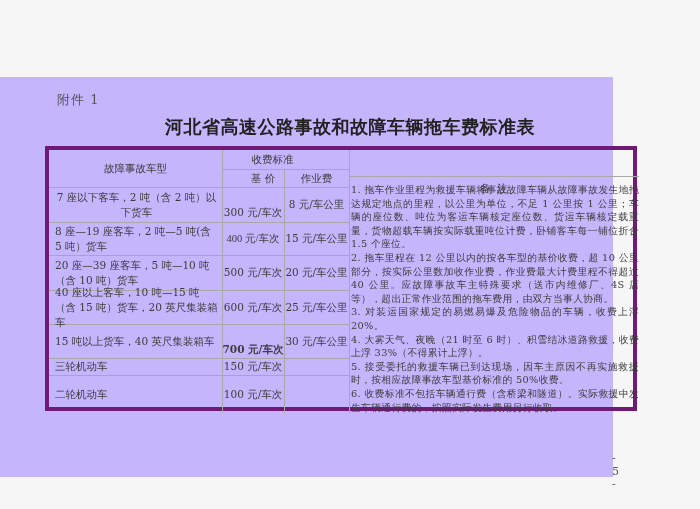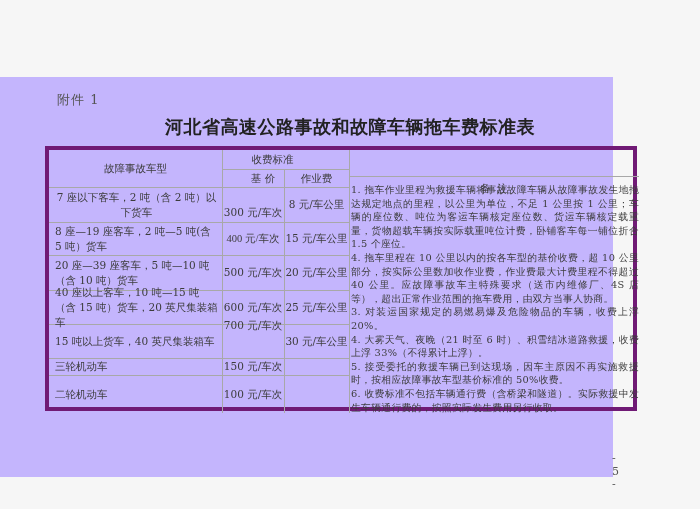--- a/index.html
+++ b/index.html
@@ -86,34 +86,34 @@
 
     <div class="cell left" style="left:0; top:105px; width:173px; height:35px;">20 座—39 座客车，5 吨—10 吨（含 10 吨）货车</div>
     <div class="cell center" style="left:173px; top:105px; width:62px; height:35px;">500 元/车次</div>
     <div class="cell center" style="left:235px; top:105px; width:65px; height:35px;">20 元/车公里</div>
 
     <div class="cell left" style="left:0; top:140px; width:173px; height:34px;">40 座以上客车，10 吨—15 吨（含 15 吨）货车，20 英尺集装箱车</div>
     <div class="cell center" style="left:173px; top:140px; width:62px; height:34px;">600 元/车次</div>
     <div class="cell center" style="left:235px; top:140px; width:65px; height:34px;">25 元/车公里</div>
 
     <div class="cell left" style="left:0; top:174px; width:173px; height:34px;">15 吨以上货车，40 英尺集装箱车</div>
-    <div class="cell center" style="left:173px; top:158px; width:62px; height:34px;">700 元/车次</div>
+    <div class="cell center" style="left:173px; top:182px; width:62px; height:34px;font-weight:bold;">700 元/车次</div>
     <div class="cell center" style="left:235px; top:174px; width:65px; height:34px;">30 元/车公里</div>
 
     <div class="cell left" style="left:0; top:208px; width:173px; height:17px;">三轮机动车</div>
     <div class="cell center" style="left:173px; top:208px; width:62px; height:17px;">150 元/车次</div>
     <div class="cell center" style="left:235px; top:208px; width:65px; height:17px;"></div>
 
     <div class="cell left" style="left:0; top:225px; width:173px; height:38px;">二轮机动车</div>
     <div class="cell center" style="left:173px; top:225px; width:62px; height:38px;">100 元/车次</div>
     <div class="cell center" style="left:235px; top:225px; width:65px; height:38px;"></div>
 
     <div class="remarks">
       <p>1. 拖车作业里程为救援车辆将事故故障车辆从故障事故发生地拖达规定地点的里程，以公里为单位，不足 1 公里按 1 公里；车辆的座位数、吨位为客运车辆核定座位数、货运车辆核定载重量，货物超载车辆按实际载重吨位计费，卧铺客车每一铺位折合 1.5 个座位。</p>
-      <p>4. 拖车里程在 10 公里以内的按各车型的基价收费，超 10 公里部分，按实际公里数加收作业费，作业费最大计费里程不得超过 40 公里。应故障事故车主特殊要求（送市内维修厂、4S 店等），超出正常作业范围的拖车费用，由双方当事人协商。</p>
+      <p>2. 拖车里程在 12 公里以内的按各车型的基价收费，超 10 公里部分，按实际公里数加收作业费，作业费最大计费里程不得超过 40 公里。应故障事故车主特殊要求（送市内维修厂、4S 店等），超出正常作业范围的拖车费用，由双方当事人协商。</p>
       <p>3. 对装运国家规定的易燃易爆及危险物品的车辆，收费上浮 20%。</p>
       <p>4. 大雾天气、夜晚（21 时至 6 时）、积雪结冰道路救援，收费上浮 33%（不得累计上浮）。</p>
       <p>5. 接受委托的救援车辆已到达现场，因车主原因不再实施救援时，按相应故障事故车型基价标准的 50%收费。</p>
       <p>6. 收费标准不包括车辆通行费（含桥梁和隧道）。实际救援中发生车辆通行费的，按照实际发生费用另行收取。</p>
     </div>
   </div>
 
   <div class="page-num">- 5 -</div>
 </div>
 

